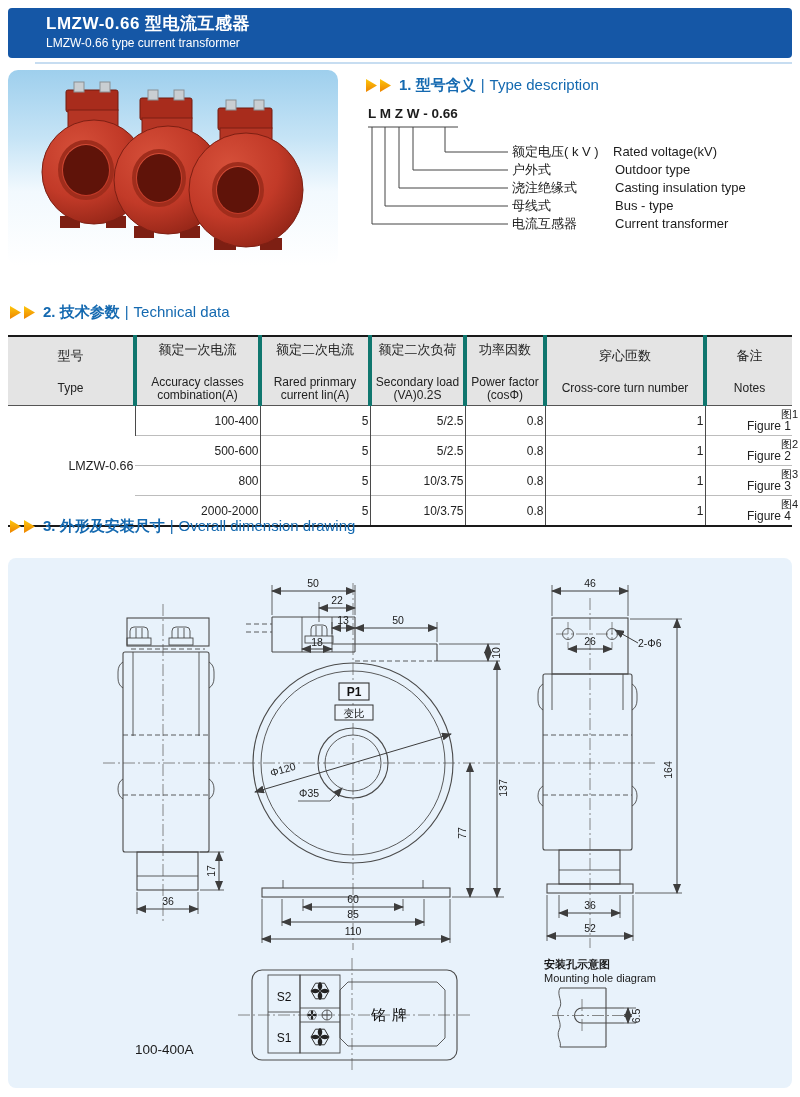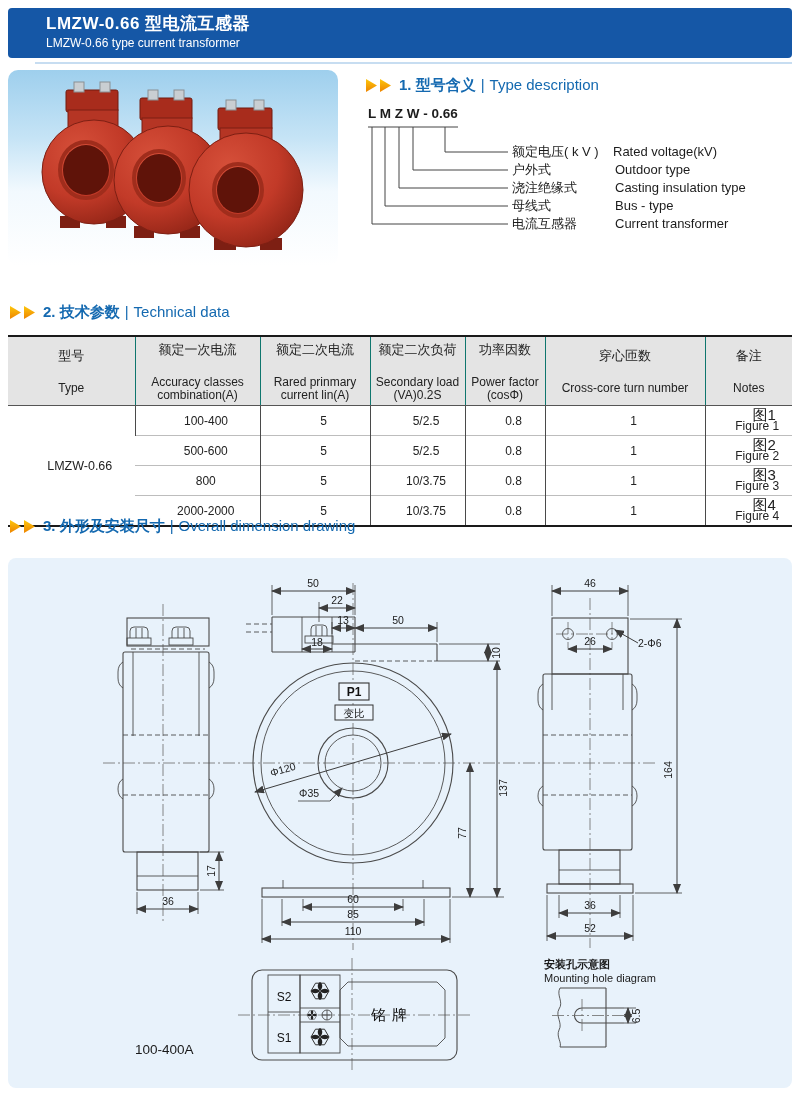--- a/index.html
+++ b/index.html
@@ -26,29 +26,29 @@
   #sec3{left:10px;top:517px;}
   
   #typediag{position:absolute;left:360px;top:100px;}
   #typediag text{font-size:13px;fill:#1c1c1c;}
   #typediag .model{font-weight:bold;font-size:13.5px;}
   #typediag line{stroke:#444;stroke-width:1;}
   
   .ttable{position:absolute;left:8px;top:335px;width:784px;border-collapse:collapse;table-layout:fixed;
           border-top:2px solid #1a1a1a;border-bottom:2px solid #1a1a1a;}
   .ttable th{background:#e4e4e4;height:64px;font-weight:normal;border-bottom:1px solid #555;
-             border-left:1px solid #0f766e;text-align:center;vertical-align:middle;padding:2px;}
+             border-left:4px solid #0f766e;text-align:center;vertical-align:middle;padding:2px;}
   .ttable th:first-child,.ttable td:first-child{border-left:none;}
-  .ttable td{height:27px;text-align:center;vertical-align:middle;border-left:1px solid #4a4a4a;
+  .ttable td{height:27px;text-align:right;vertical-align:middle;border-left:1px solid #4a4a4a;
              border-top:1px solid #bdbdbd;font-size:12px;padding-left:18px;}
   .ttable tr:first-child td{border-top:none;}
   .ttable td.model{border-top:none;font-size:12.5px;}
   .th-zh{font-size:13px;}
   .th-en{font-size:12px;line-height:13px;margin-top:17px;}
-  .note-zh{font-size:15px;line-height:11px;transform:translateX(7px);}
+  .note-zh{font-size:11px;line-height:11px;transform:translateX(7px);}
   .note-en{font-size:12px;line-height:13px;}
   
   .draw{position:absolute;left:8px;top:558px;width:784px;height:530px;background:#e8f2fb;border-radius:8px;}
   .draw svg{display:block;}
   .ol{stroke:#4a4a4a;stroke-width:1.1;fill:none;}
   .ol2{stroke:#4a4a4a;stroke-width:.9;fill:none;}
   .hd{stroke:#4a4a4a;stroke-width:.9;fill:none;stroke-dasharray:5 3;}
   .cl{stroke:#6b6b6b;stroke-width:.8;fill:none;stroke-dasharray:12 3 2 3;}
   .dim{stroke:#3d3d3d;stroke-width:1;fill:none;}
   .ext{stroke:#3d3d3d;stroke-width:.8;fill:none;}

